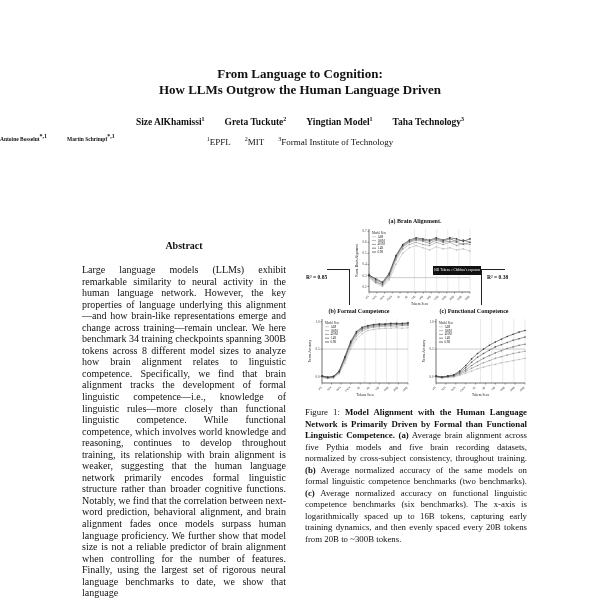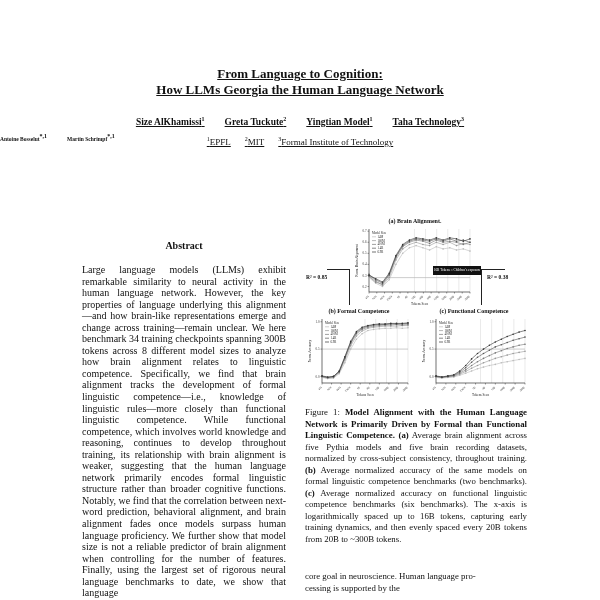--- a/index.html
+++ b/index.html
@@ -1,20 +1,20 @@
 <!DOCTYPE html>
 <html><head>
 <meta charset="utf-8">
 <style>
   html,body{margin:0;padding:0;}
   body{width:600px;height:600px;overflow:hidden;background:#ffffff;
        font-family:"Liberation Serif", serif;color:#111;}
   .page{position:absolute;inset:0;background:#ffffff;}
   
-  .header{position:absolute;top:66px;left:0;right:0;text-align:center;text-decoration:underline;}
+  .header{position:absolute;top:66px;left:0;right:0;text-align:center;}
   .title-line{font-size:13px;font-weight:bold;line-height:15.5px;}
   .authors-row{display:flex;justify-content:center;gap:20px;font-weight:bold;font-size:9.5px;}
   .authors-row.r1{margin-top:20px;}
   .authors-row.r2{margin-top:9px;}
   .affil-row{display:flex;justify-content:center;gap:14px;font-size:9px;margin-top:10px;}
   sup{font-size:6px;line-height:0;}
   
   .columns{position:absolute;top:214px;left:73px;width:454px;height:397px;
            display:flex;gap:10px;overflow:hidden;}
   .col{width:222px;}
@@ -46,21 +46,21 @@
   .bodytext{margin-top:26px;font-size:8.8px;line-height:11.5px;}
   .bodytext div{white-space:nowrap;overflow:hidden;}
 </style>
 </head>
 <body>
 
 <div class="page">
 
   <div class="header">
     <div class="title-line">From Language to Cognition:</div>
-    <div class="title-line">How LLMs Georgia the Human Language Network</div>
+    <div class="title-line">How LLMs Outgrow the Human Language Driven</div>
 
     <div class="authors-row r1">
       <span class="author"><span>Size AlKhamissi</span><sup>1</sup></span>
       <span class="author"><span>Greta Tuckute</span><sup>2</sup></span>
       <span class="author"><span>Yingtian Model</span><sup>1</sup></span>
       <span class="author"><span>Taha Technology</span><sup>3</sup></span>
     </div>
     <div class="authors-row r2">
       <span class="author"><span>Antoine Bosselut</span><sup>*,1</sup></span>
       <span class="author"><span>Martin Schrimpf</span><sup>*,1</sup></span>
@@ -510,20 +510,16 @@
             <text x="22.5" y="23.2" font-size="3" fill="#222">1.4B</text>
             <line x1="17" y1="26" x2="21" y2="26" stroke="#333333" stroke-width="0.7"></line>
             <text x="22.5" y="27" font-size="3" fill="#222">6.9B</text>
           </svg>
       </div>
 
       <div class="caption">
         <span class="cap-label">Figure 1: </span><b>Model Alignment with the Human Language Network is Primarily Driven by Formal than Functional Linguistic Competence. </b><b>(a)</b><span> Average brain alignment across five Pythia models and five brain recording datasets, normalized by cross-subject consistency, throughout training. </span><b>(b)</b><span> Average normalized accuracy of the same models on formal linguistic competence benchmarks (two benchmarks). </span><b>(c)</b><span> Average normalized accuracy on functional linguistic competence benchmarks (six benchmarks). The x-axis is logarithmically spaced up to 16B tokens, capturing early training dynamics, and then evenly spaced every 20B tokens from 20B to ~300B tokens.</span>
       </div>
 
-      <div class="bodytext">
-        <div>core goal in neuroscience. Human language pro-</div>
-        <div>cessing is supported by the</div>
-      </div>
 
     </div>
   </div>
 </div>
 
 </body></html>

